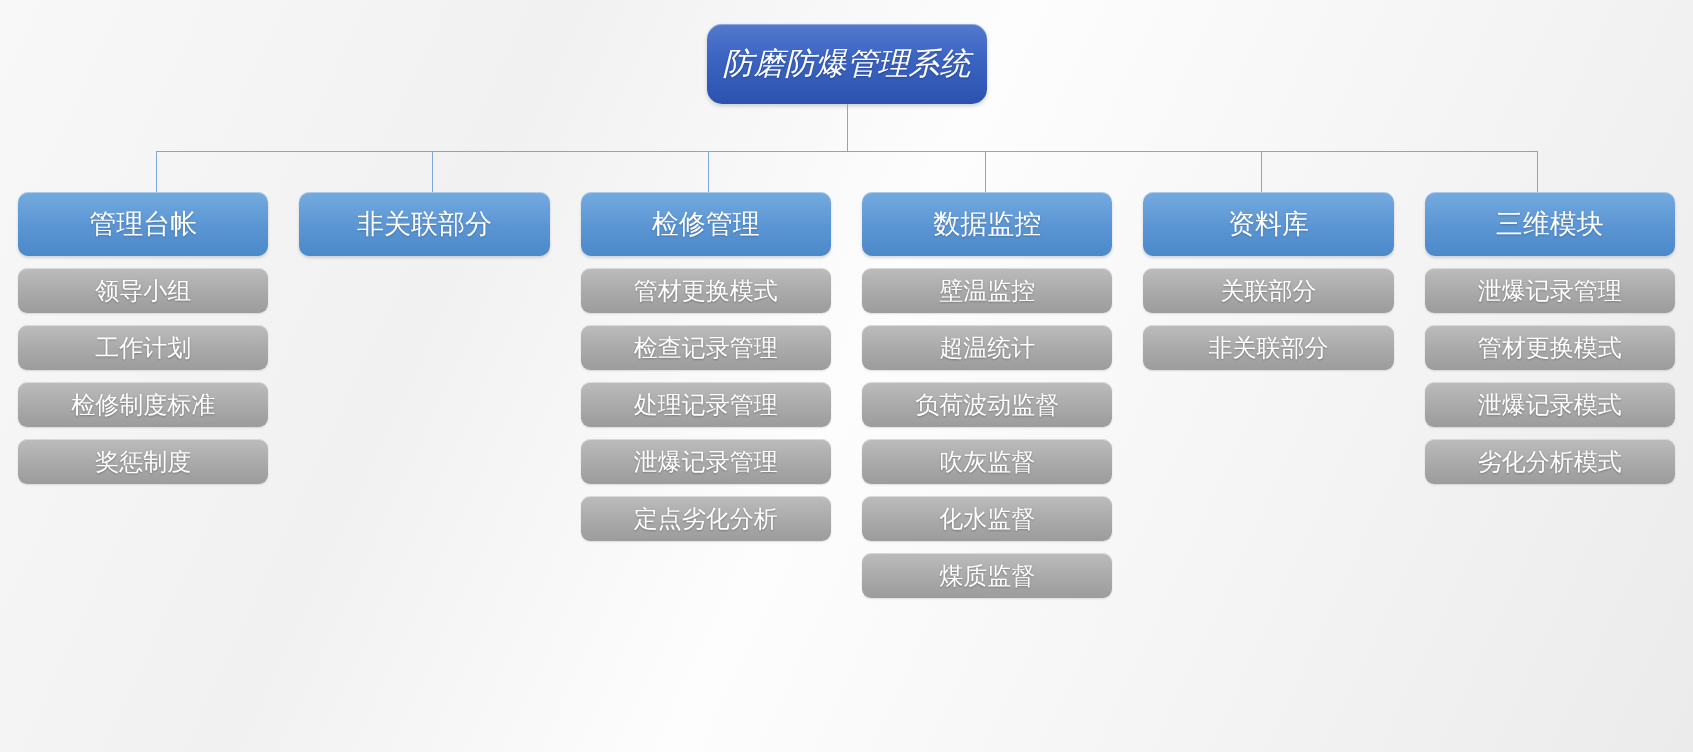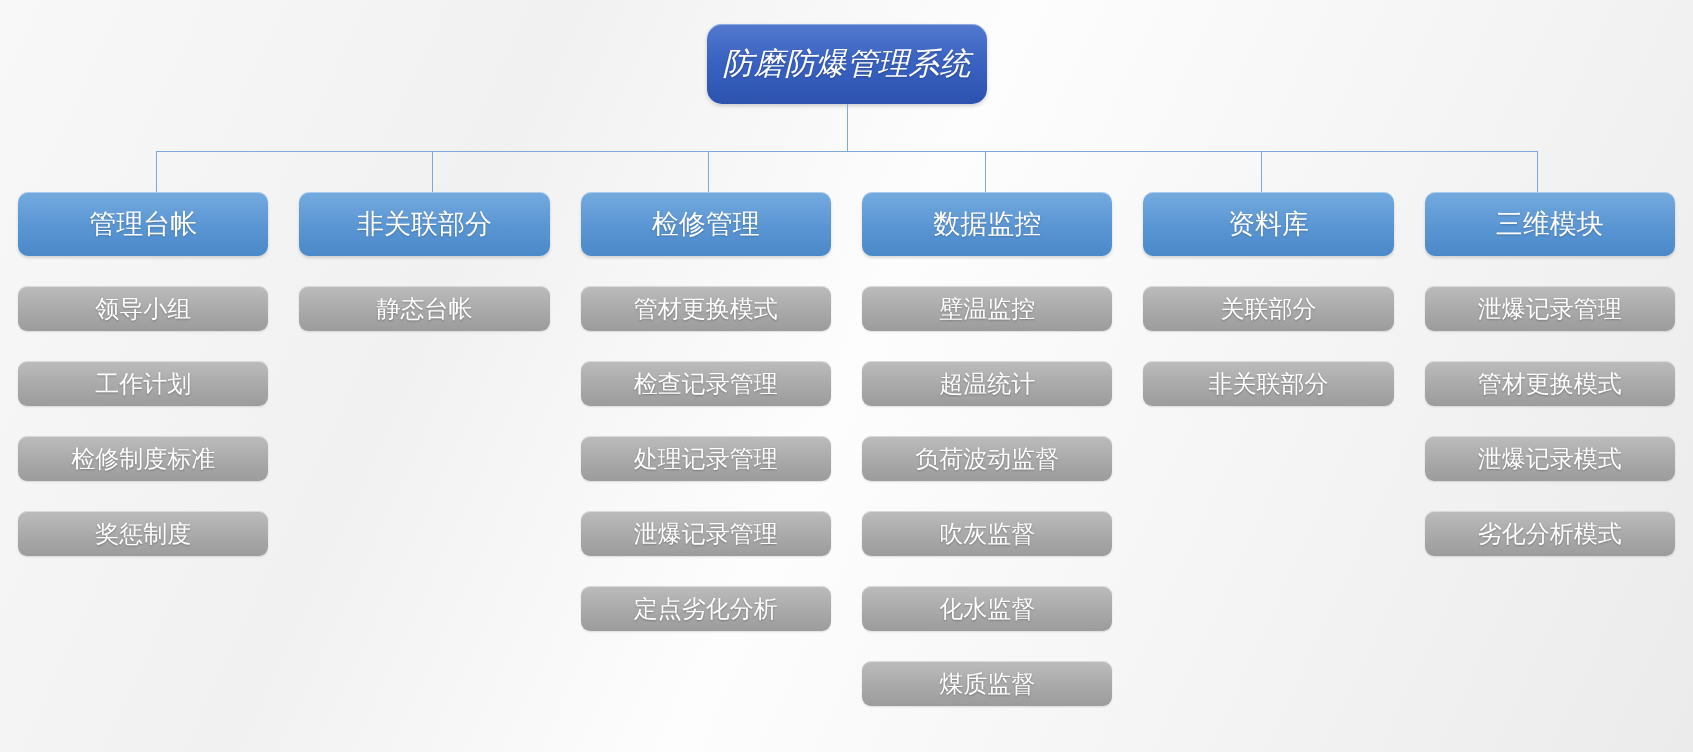--- a/index.html
+++ b/index.html
@@ -74,21 +74,21 @@
     box-shadow: inset 0 1px 0 rgba(255,255,255,0.4), 0 2px 3px rgba(0,0,0,0.15);
     color: #ffffff;
     font-size: 27px;
     line-height: 64px;
     text-align: center;
     text-shadow: 0 1px 2px rgba(0,0,0,0.22);
     white-space: nowrap;
   }
   .leaf-node {
     height: 45px;
-    margin-top: 30px;
+    margin-top: 12px;
     border-radius: 9px;
     background: linear-gradient(180deg, #bcbcbc 0%, #a9a9a9 55%, #9c9c9c 100%);
     box-shadow: inset 0 1px 0 rgba(255,255,255,0.45), 0 1px 2px rgba(0,0,0,0.12);
     color: #ffffff;
     font-size: 24px;
     line-height: 45px;
     text-align: center;
     text-shadow: 0 1px 2px rgba(0,0,0,0.28);
     white-space: nowrap;
   }
@@ -118,21 +118,20 @@
   <div class="col">
     <div class="branch-node">管理台帐</div>
   <div class="leaf-node">领导小组</div>
         <div class="leaf-node">工作计划</div>
         <div class="leaf-node">检修制度标准</div>
         <div class="leaf-node">奖惩制度</div>
       </div>
 
   <div class="col">
     <div class="branch-node">非关联部分</div>
-  <div class="leaf-node">静态台帐</div>
       </div>
 
   <div class="col">
     <div class="branch-node">检修管理</div>
   <div class="leaf-node">管材更换模式</div>
         <div class="leaf-node">检查记录管理</div>
         <div class="leaf-node">处理记录管理</div>
         <div class="leaf-node">泄爆记录管理</div>
         <div class="leaf-node">定点劣化分析</div>
       </div>

